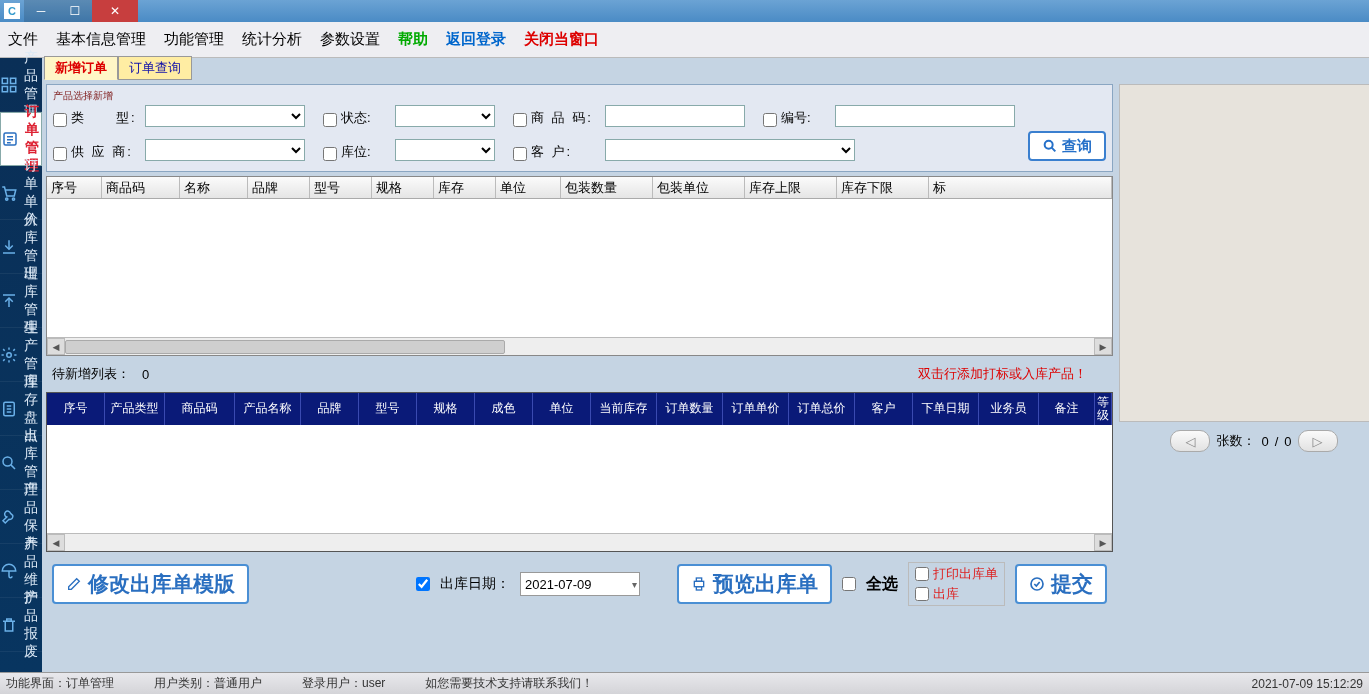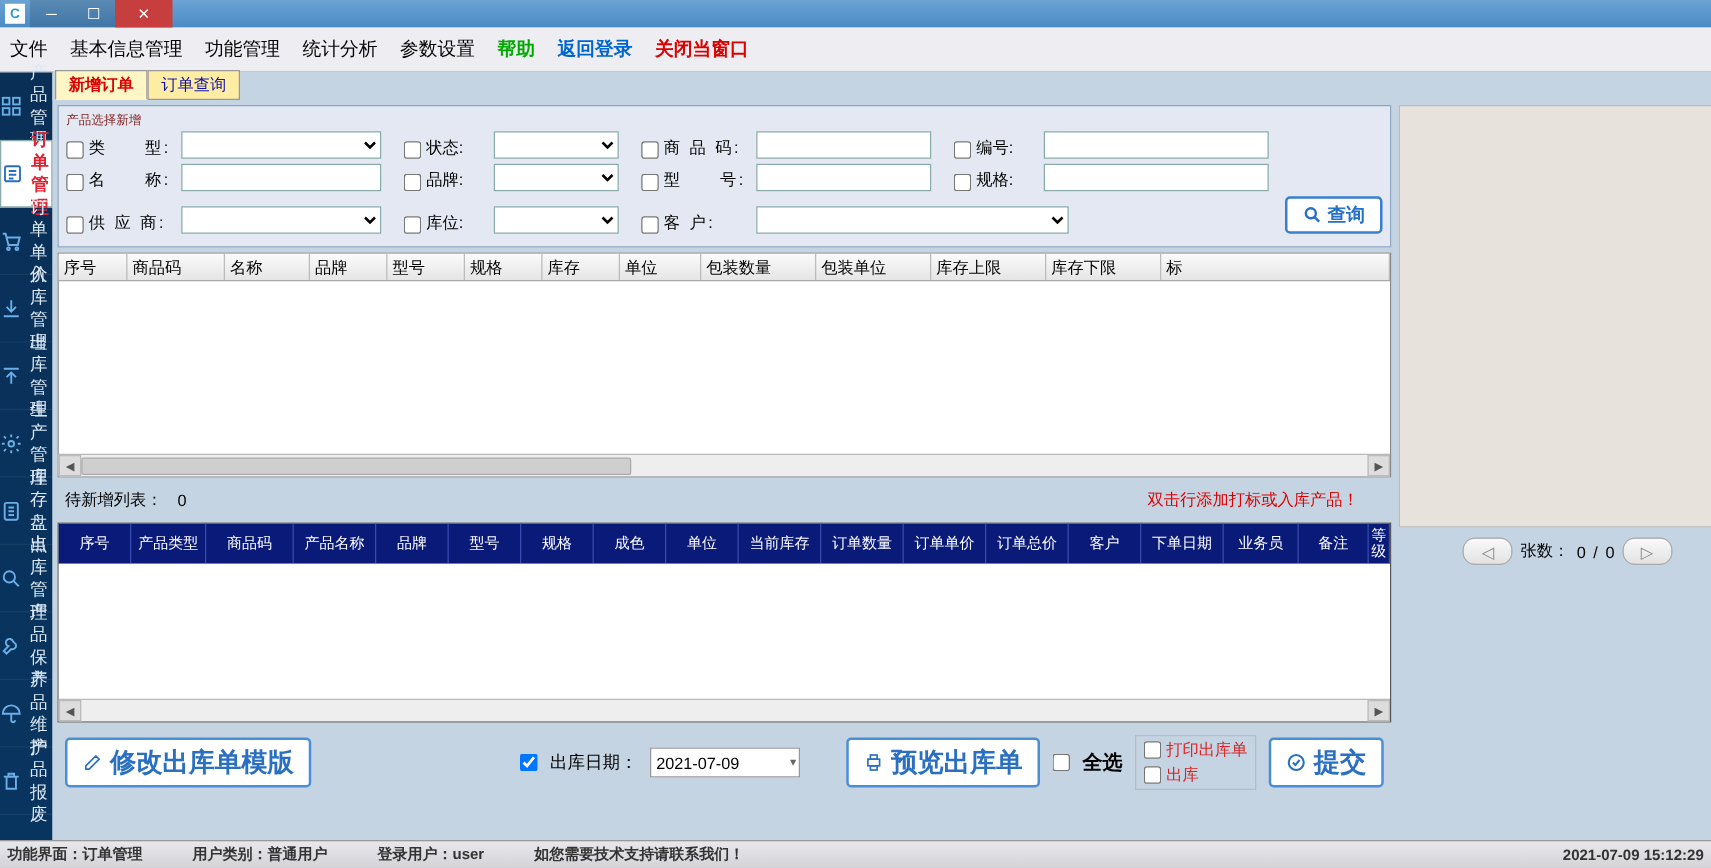--- a/index.html
+++ b/index.html
@@ -68,21 +68,21 @@
 .lh { border-right: 1px solid #3a4ab0; padding: 2px 2px; text-align: center; line-height: 1.1; display: flex; align-items: center; justify-content: center; height: 32px; }
 .lower-body { flex: 1; background: #fff; }
 
 .bottom-actions { height: 56px; display: flex; align-items: center; gap: 10px; padding: 0 6px; }
 .big-btn { height: 40px; background: #fff; border: 2px solid #4a8fd4; border-radius: 4px; color: #2a6fc0; font-size: 21px; font-weight: bold; display: inline-flex; align-items: center; gap: 6px; padding: 0 12px; cursor: pointer; }
 .date-inp { width: 120px; height: 24px; border: 1px solid #999; background: #fff; padding: 0 4px; font-size: 13px; }
 .opt-box { border: 1px solid #bbb; padding: 2px 6px; display: flex; flex-direction: column; font-size: 13px; gap: 2px; }
 .opt-row { display: flex; align-items: center; gap: 4px; }
 .red-txt { color: #d22; }
 
-.statusbar { height: 22px; background: linear-gradient(#e8e8ec, #d4d4d8); border-top: 1px solid #999; display: flex; align-items: center; font-size: 12px; color: #333; padding: 0 6px; gap: 40px; font-weight: bold; }
+.statusbar { height: 22px; background: linear-gradient(#e8e8ec, #d4d4d8); border-top: 1px solid #999; display: flex; align-items: center; font-size: 12px; color: #333; padding: 0 6px; gap: 40px; }
 .status-spacer { flex: 1; }
 
 .icon-svg { width: 16px; height: 16px; }
 </style>
 </head>
 <body>
 
 <div class="titlebar">
   <span class="titlebar-icon">C</span>
   <div class="win-controls">
@@ -239,37 +239,20 @@
             <span style="width:10px"></span>
             <input type="checkbox" class="chk" style="">
             <span class="lbl lbl-70">商 品 码:</span>
             <input class="inp" style="width: 140px;">
             <span style="width:10px"></span>
             <input type="checkbox" class="chk" style="">
             <span class="lbl lbl-50">编号:</span>
             <input class="inp" style="width: 180px;">
           </div>
 
-          <div class="filter-row">
-            <input type="checkbox" class="chk" style="">
-            <span class="lbl lbl-70">名　　称:</span>
-            <input class="inp" style="width: 160px;">
-            <span style="width:10px"></span>
-            <input type="checkbox" class="chk" style="">
-            <span class="lbl lbl-50">品牌:</span>
-            <select class="sel" style="width:100px"></select>
-            <span style="width:10px"></span>
-            <input type="checkbox" class="chk" style="">
-            <span class="lbl lbl-70">型　　号:</span>
-            <input class="inp" style="width: 140px;">
-            <span style="width:10px"></span>
-            <input type="checkbox" class="chk" style="">
-            <span class="lbl lbl-50">规格:</span>
-            <input class="inp" style="width: 180px;">
-          </div>
 
           <div class="filter-row">
             <input type="checkbox" class="chk" style="">
             <span class="lbl lbl-70">供 应 商:</span>
             <select class="sel" style="width:160px"></select>
             <span style="width:10px"></span>
             <input type="checkbox" class="chk" style="">
             <span class="lbl lbl-50">库位:</span>
             <select class="sel" style="width:100px"></select>
             <span style="width:10px"></span>

